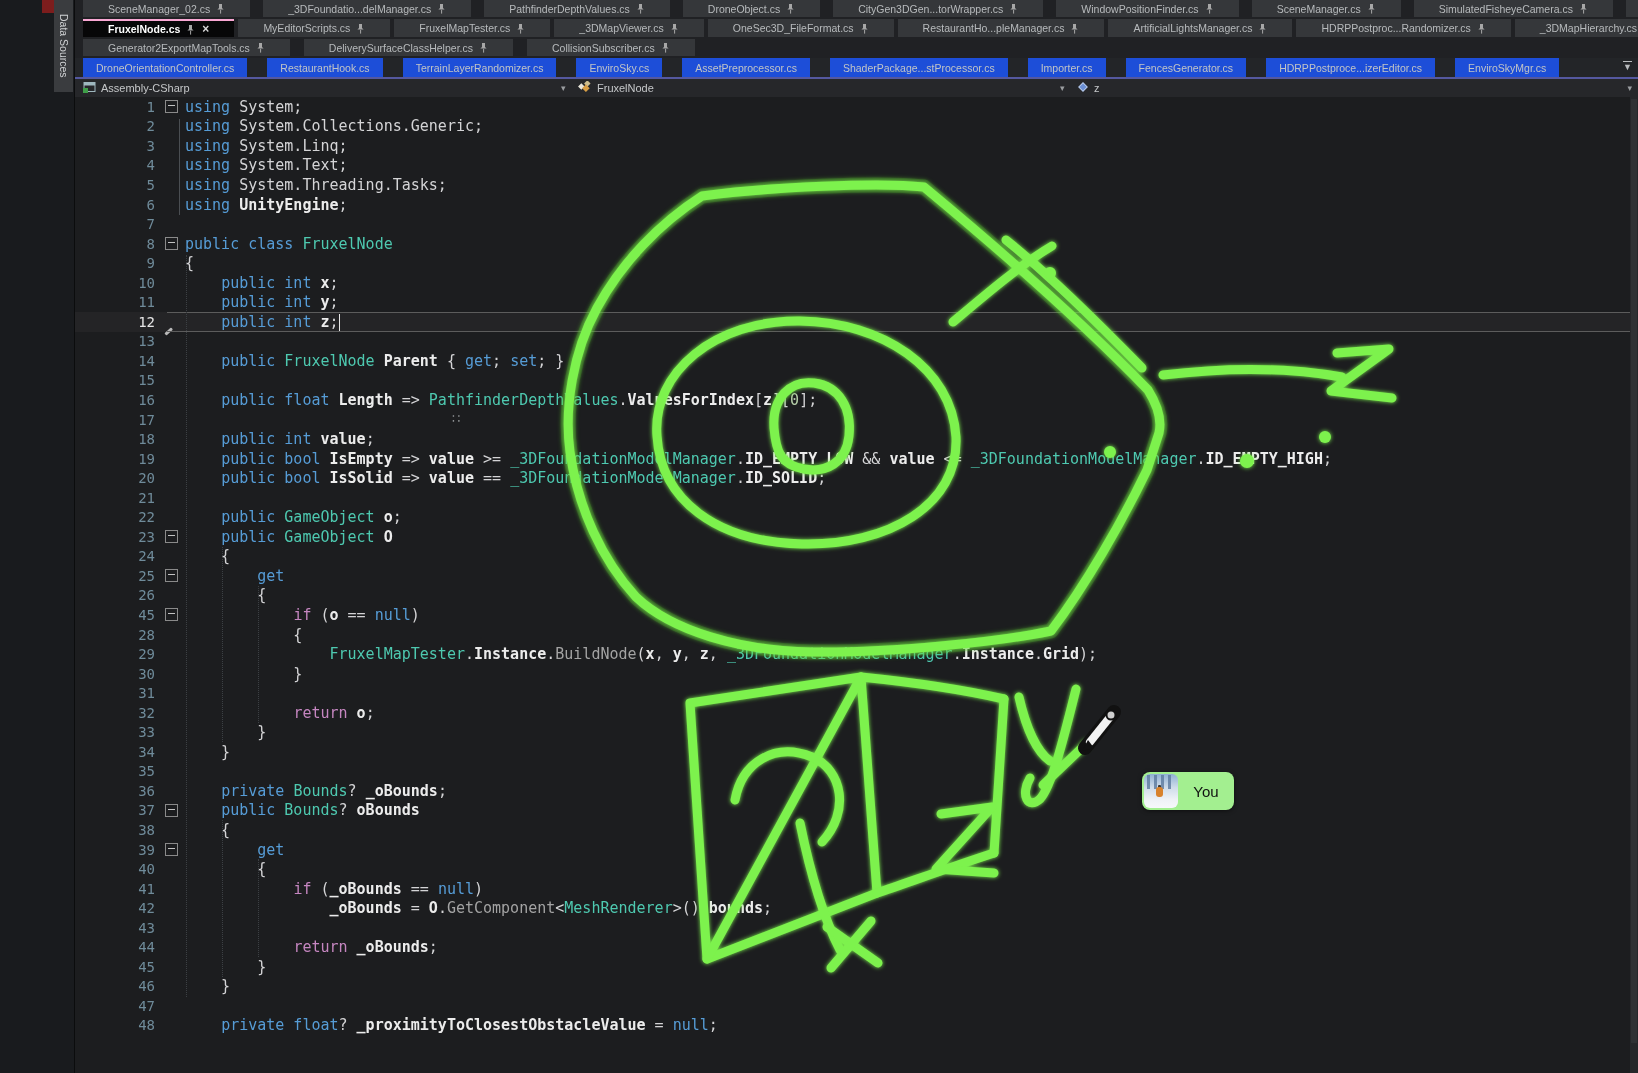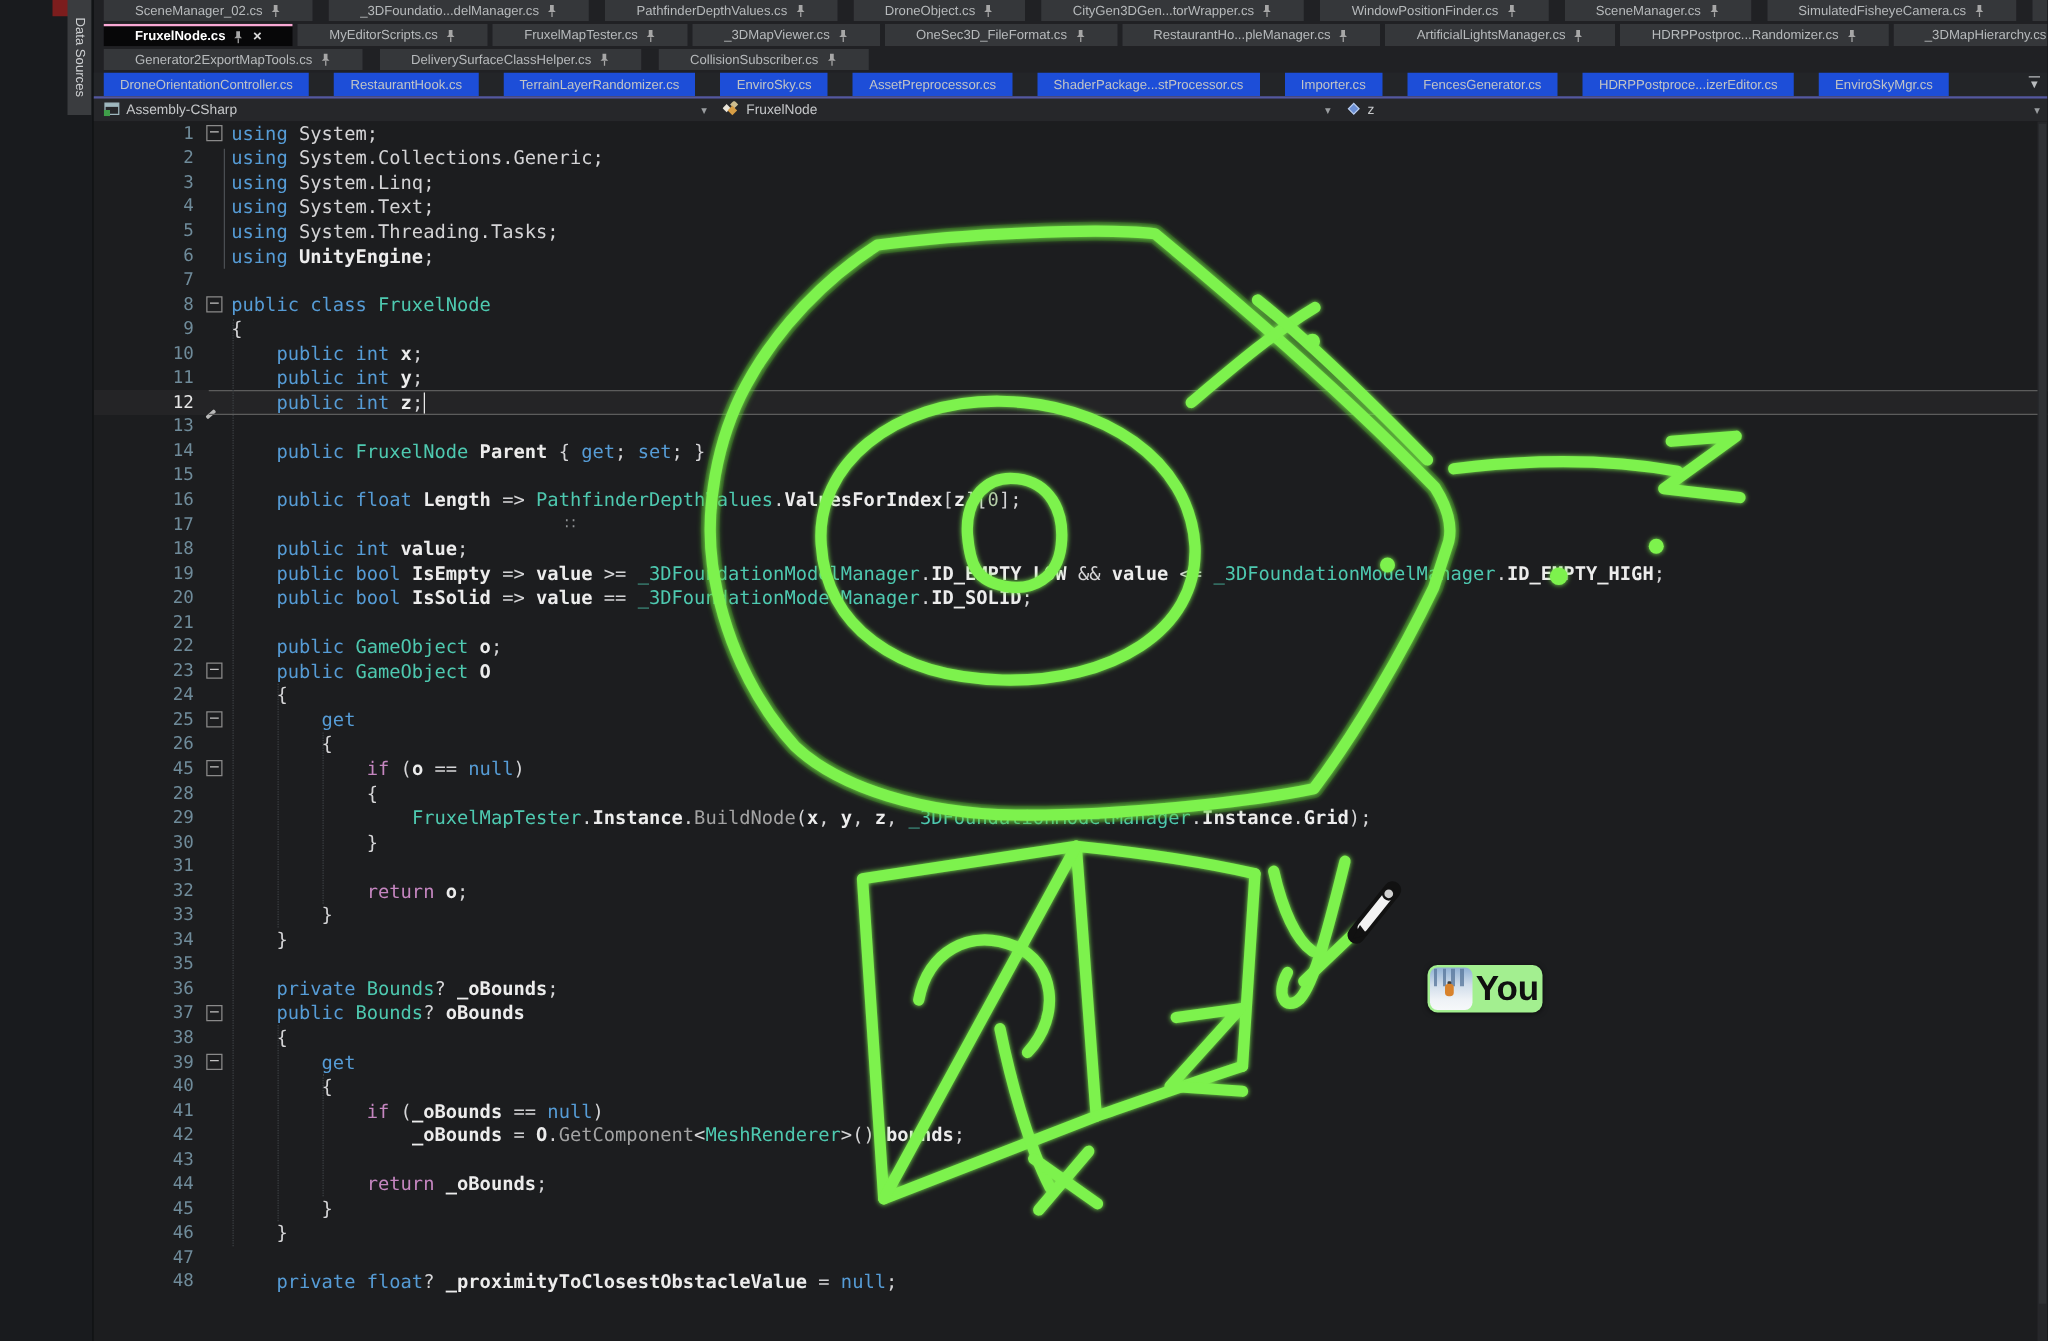--- a/index.html
+++ b/index.html
@@ -59,21 +59,21 @@
   
   #overlay{position:absolute;left:0;top:0;width:1638px;height:1073px;pointer-events:none;z-index:50;}
   #you-label{position:absolute;left:1142px;top:772px;width:92px;height:38px;border-radius:8px;
         display:flex;align-items:center;z-index:60;box-shadow:0 1px 4px rgba(0,0,0,.5);}
   #you-avatar{width:34px;height:34px;margin-left:2px;border-radius:6px;flex:0 0 34px;position:relative;overflow:hidden;
         background:linear-gradient(180deg,#8fb0d4 0%,#cfdcea 40%,#eef2f6 75%,#f6f8fa 100%);}
   #you-avatar::before{content:"";position:absolute;left:3px;top:1px;width:26px;height:14px;
         background:repeating-linear-gradient(90deg,#5c7a9e 0 3px,transparent 3px 7px);opacity:.8;filter:blur(.4px);}
   #you-avatar::after{content:"";position:absolute;left:12px;top:13px;width:7px;height:10px;border-radius:3px;
         background:#d8822c;box-shadow:0 -4px 0 -2px #3b3b3b;}
-  #you-text{flex:1;text-align:center;font-size:28px;font-weight:bold;color:#101010;}
+  #you-text{flex:1;text-align:center;font-size:15px;font-weight:normal;color:#101010;}
 </style>
 </head>
 <body>
 
 <div id="left-rail">
   <div id="red-indicator"></div>
   <div id="ds-tab">
     <span>Data Sources</span>
   </div>
   <div id="rail-divider"></div>

